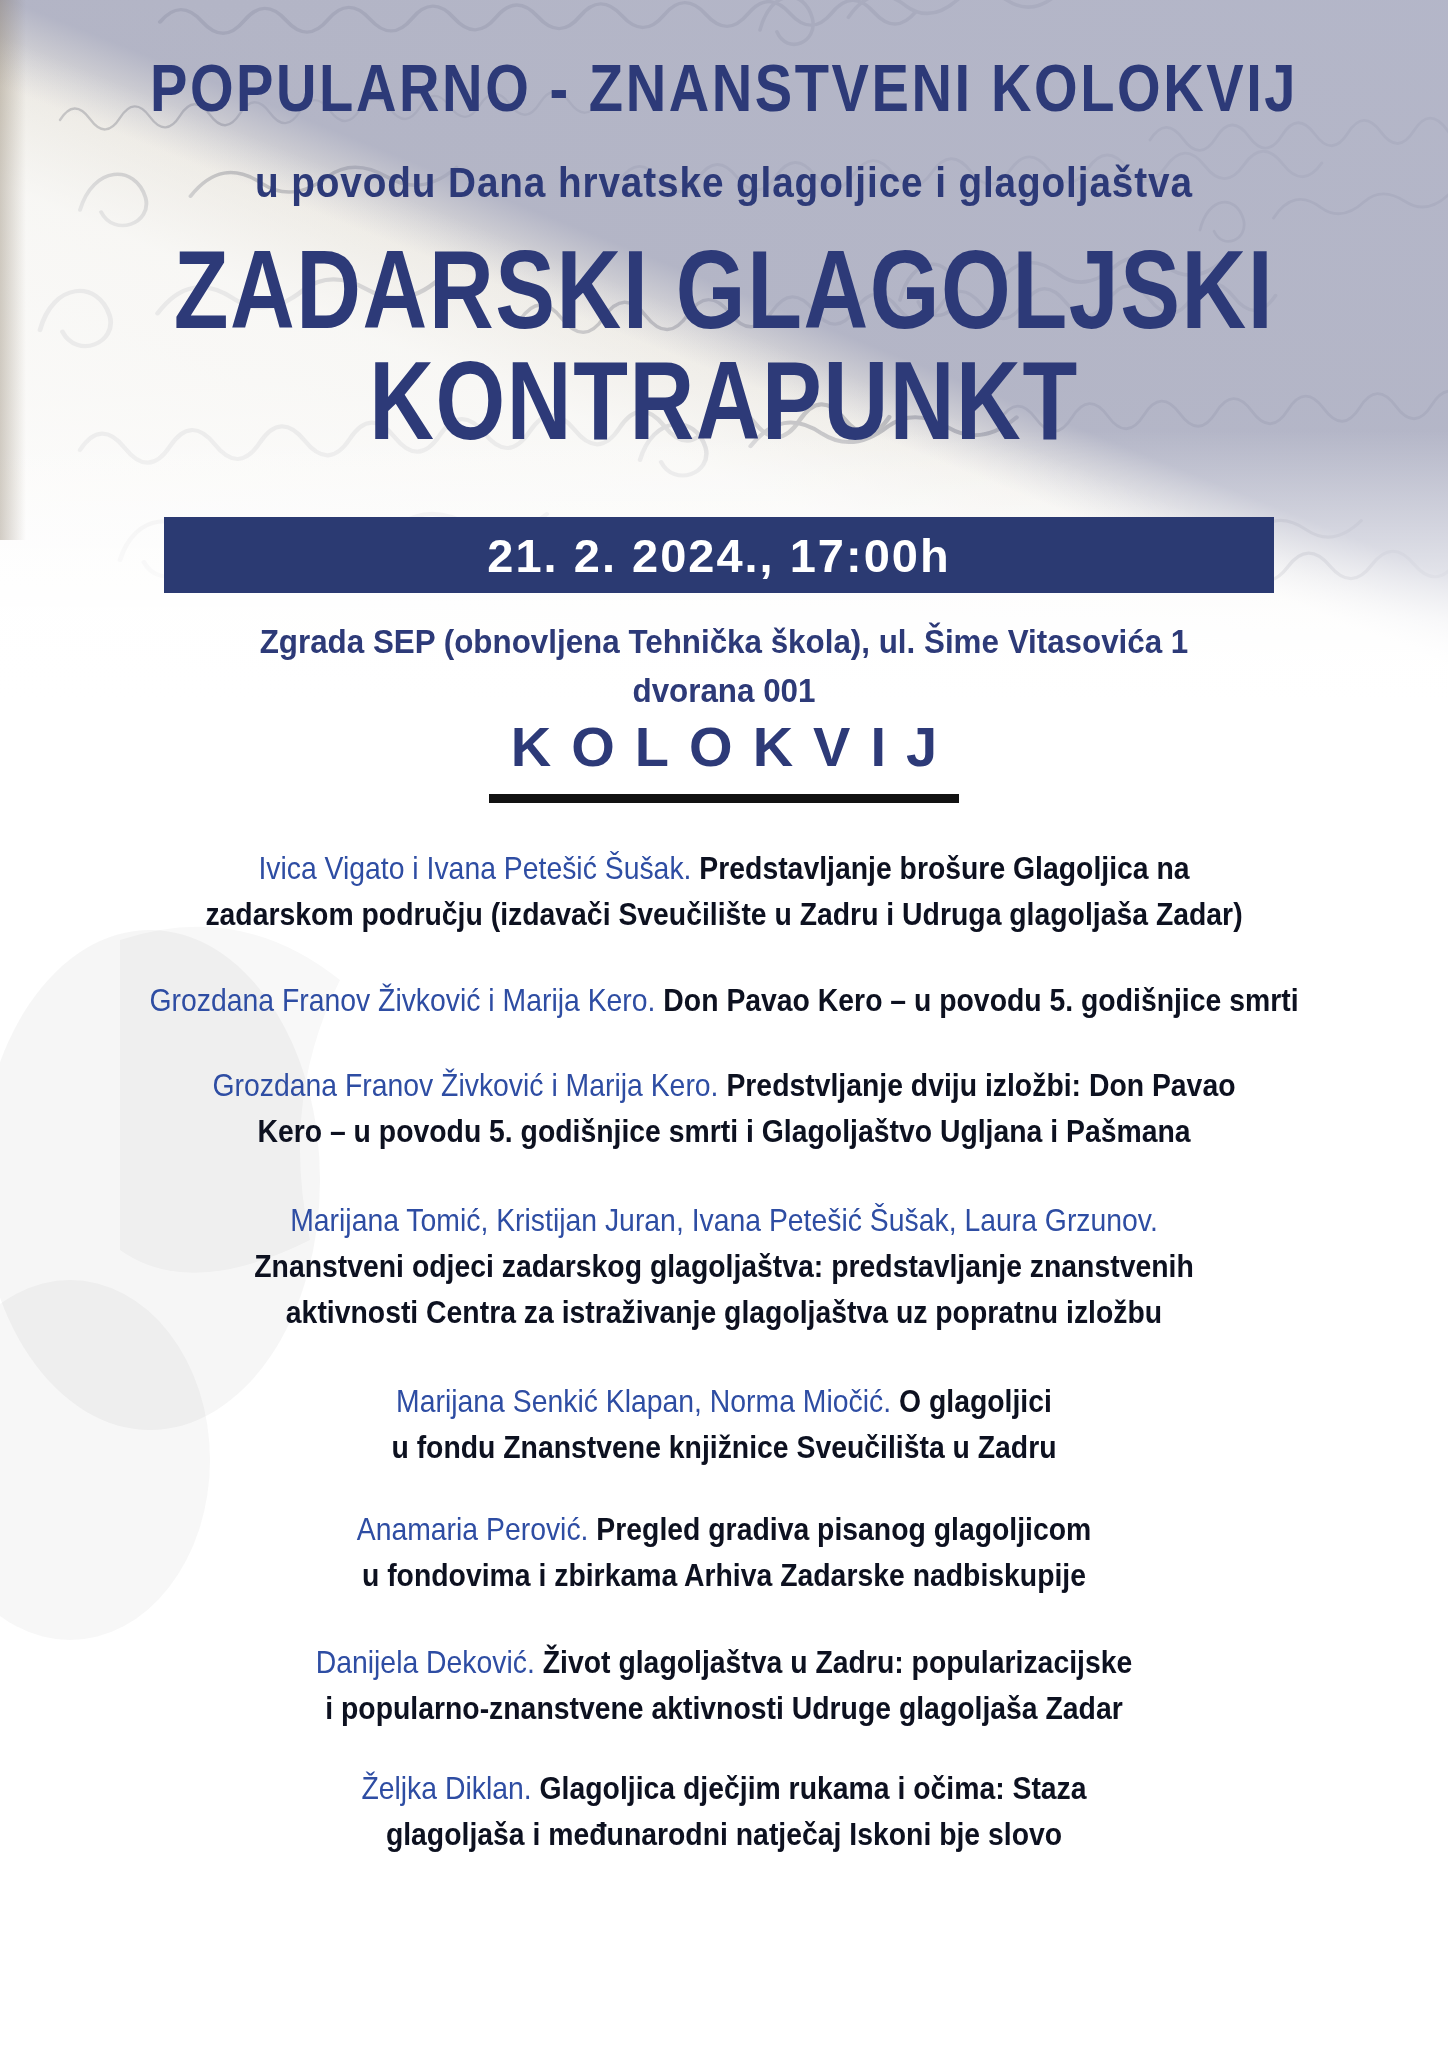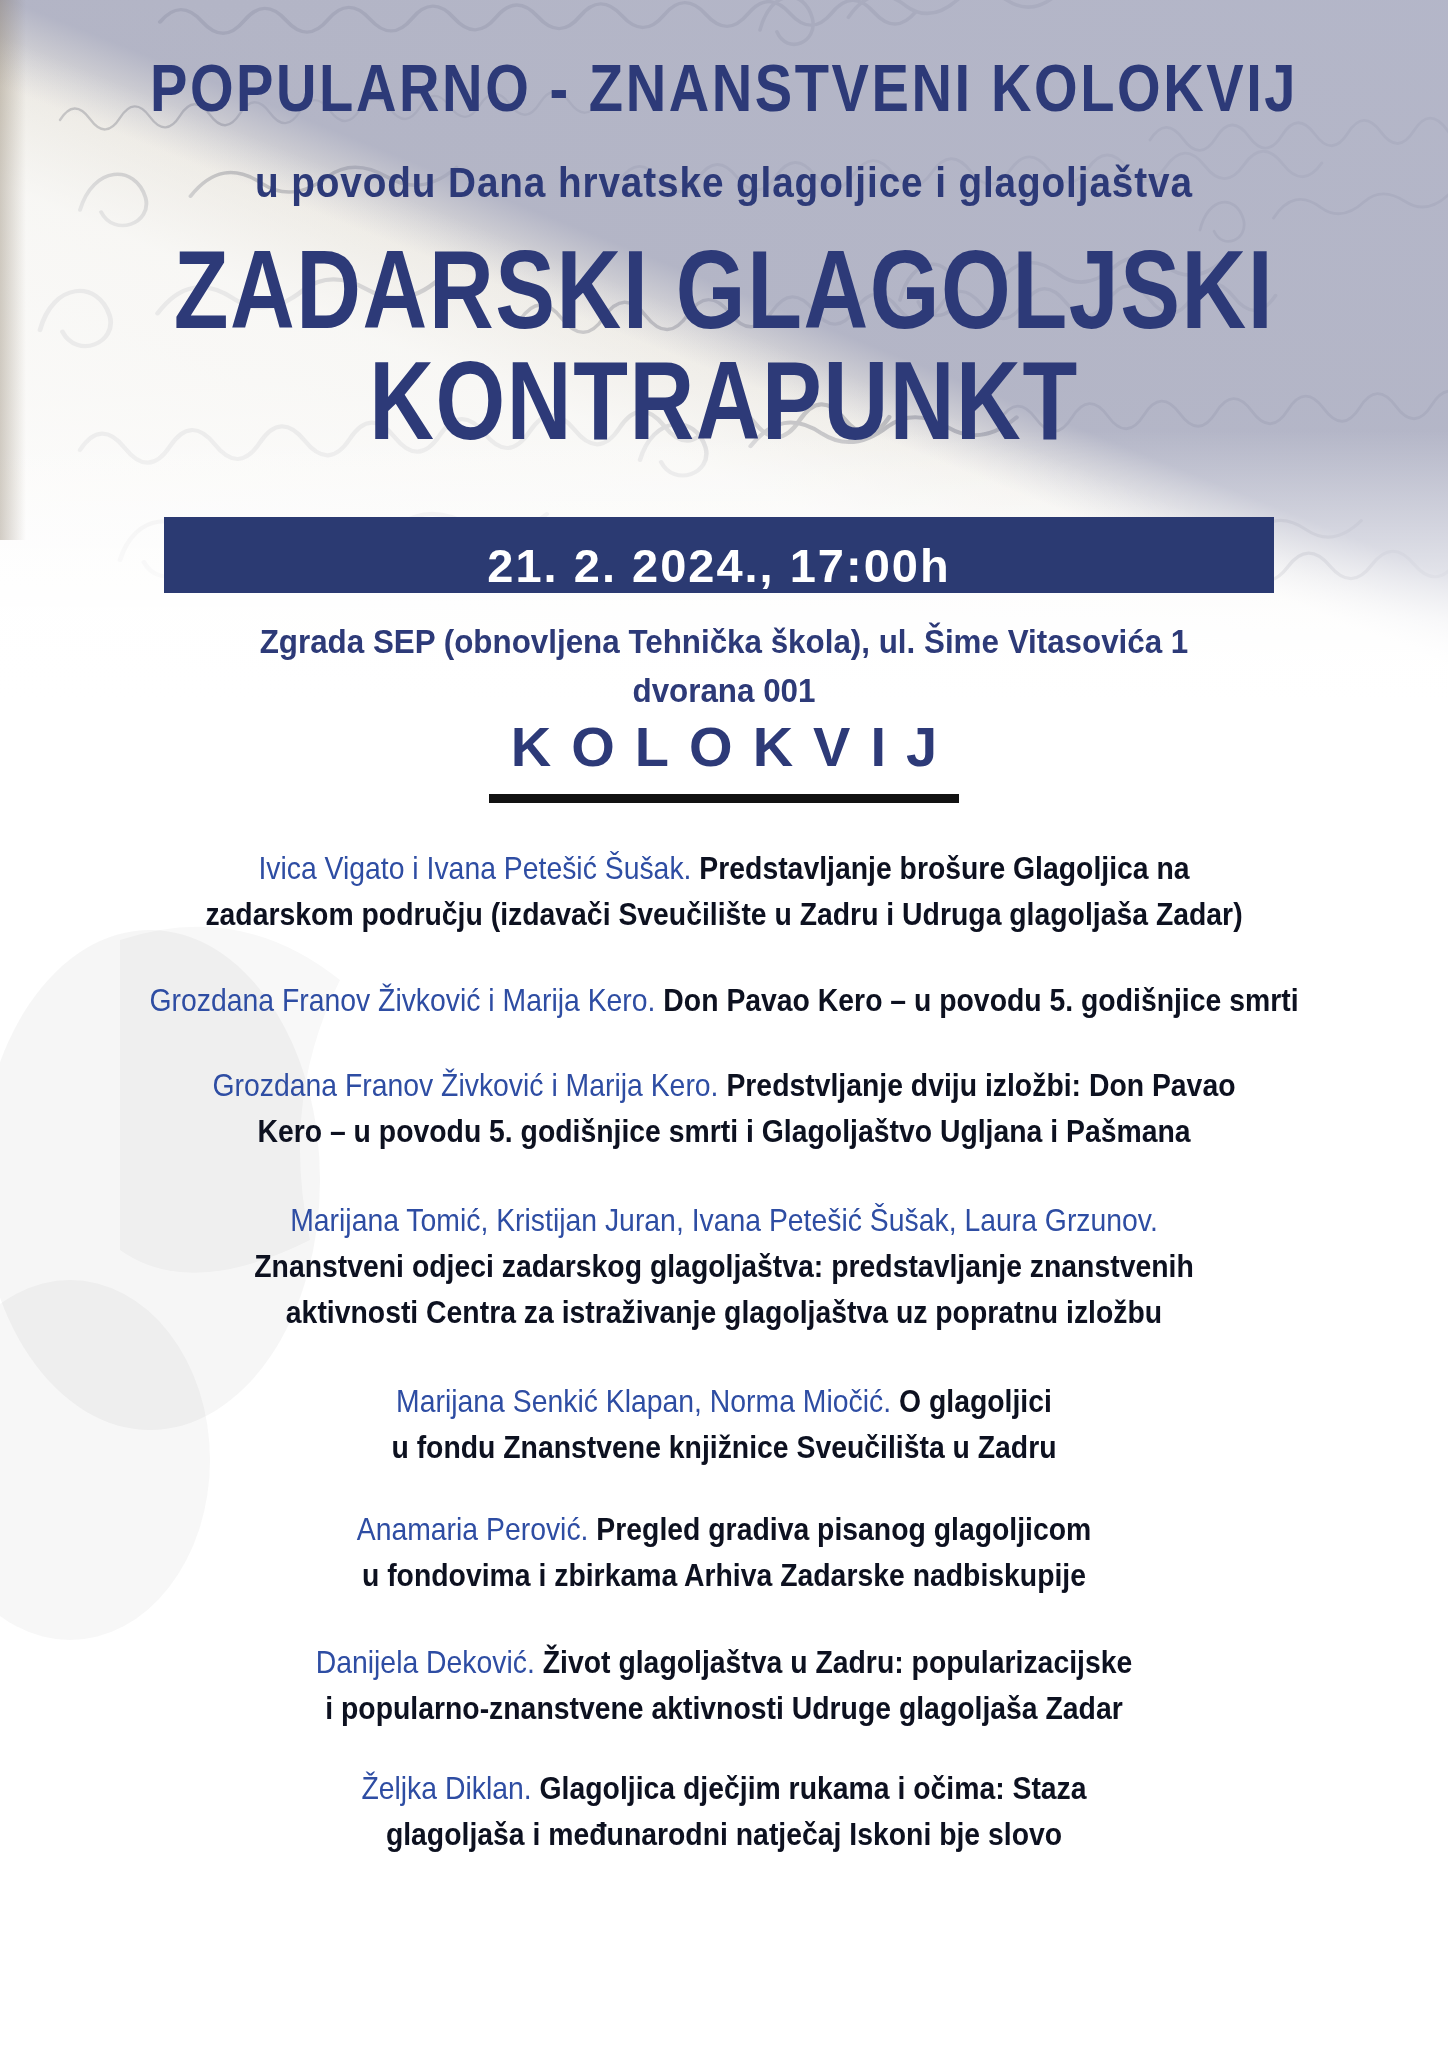--- a/index.html
+++ b/index.html
@@ -22,21 +22,21 @@
   .book-edge{position:absolute;top:0;left:0;width:26px;height:540px;
               background:linear-gradient(to right,rgba(118,102,78,.32),rgba(118,102,78,0));}
   .watermark{position:absolute;top:820px;left:0;width:520px;height:840px;}
 
   
   .htxt{position:absolute;left:0;width:100%;text-align:center;color:#2d3a78;font-weight:bold;}
   .kicker{top:50px;font-size:66px;letter-spacing:3px;transform:scaleX(.85);}
   .subtitle{top:158px;font-size:43px;letter-spacing:1px;transform:scaleX(.9);}
   .big-title{top:234px;font-size:112px;line-height:111px;letter-spacing:2px;transform:scaleX(.8);}
   .date-banner{position:absolute;top:517px;left:164px;width:1110px;height:76px;background:#2b3a72;
-              display:flex;align-items:flex-end;justify-content:center;}
+              display:flex;align-items:center;justify-content:center;}
   .date-banner span{color:#ffffff;font-size:47px;font-weight:bold;letter-spacing:2px;}
   .location{top:617px;font-size:33px;line-height:49px;transform:scaleX(.95);}
   .program-h{top:714px;font-size:56px;letter-spacing:20px;text-indent:20px;}
   .program-underline{position:absolute;top:794px;left:489px;width:470px;height:9px;background:#121212;}
 
   
   .pitem{position:absolute;left:44px;width:1360px;text-align:center;font-size:30.5px;line-height:46px;
          transform:scaleX(.93);color:#0d1120;font-weight:bold;text-wrap:balance;}
   .pitem .names{color:#2e4da3;font-weight:normal;}
 

